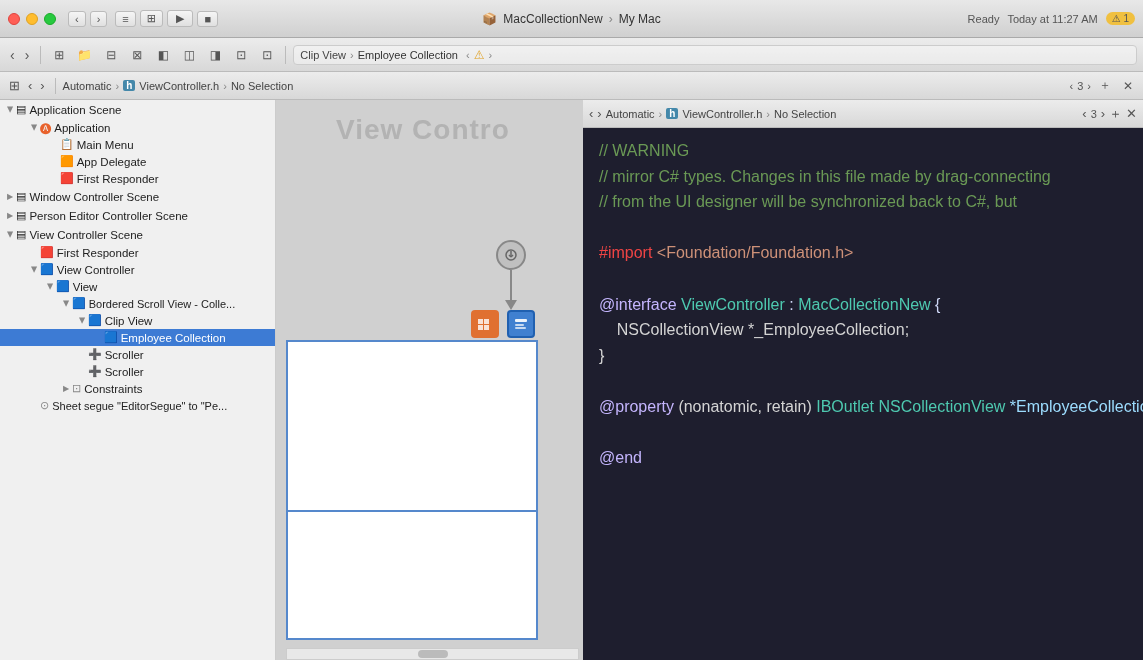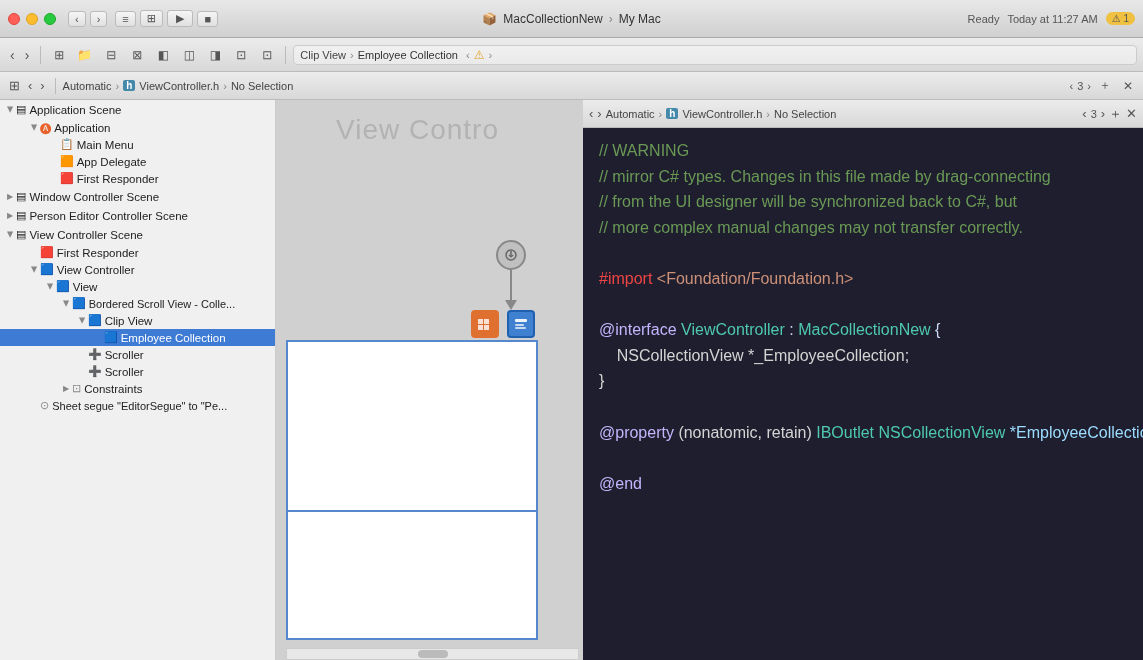--- a/index.html
+++ b/index.html
@@ -126,21 +126,21 @@
       position: relative;
       overflow: hidden;
     }
 
     .view-ctrl-label {
       position: absolute;
       top: 14px;
       left: 60px;
       font-size: 28px;
       color: rgba(150,150,150,0.5);
-      font-weight: 400;
+      font-weight: 700;
       letter-spacing: 1px;
       text-align: right;
     }
 
     .canvas-arrow-container {
       position: absolute;
       top: 140px;
       left: 220px;
       display: flex;
       flex-direction: column;
@@ -491,21 +491,20 @@
         <span class="code-page-num">3</span>
         <button class="code-action-btn">›</button>
         <button class="code-action-btn">＋</button>
         <button class="code-action-btn">✕</button>
       </div>
     </div>
     <div class="code-content">
       <span class="code-line c-comment">// WARNING</span>
       <span class="code-line c-comment">// mirror C# types. Changes in this file made by drag-connecting</span>
       <span class="code-line c-comment">// from the UI designer will be synchronized back to C#, but</span>
-      <span class="code-line c-comment">// more complex manual changes may not transfer correctly.</span>
       <span class="code-line">&nbsp;</span>
       <span class="code-line"><span class="c-preprocessor">#import</span> <span class="c-include">&lt;Foundation/Foundation.h&gt;</span></span>
       <span class="code-line">&nbsp;</span>
       <span class="code-line"><span class="c-keyword">@interface</span> <span class="c-interface">ViewController</span> : <span class="c-superclass">MacCollectionNew</span> {</span>
       <span class="code-line c-normal">    NSCollectionView *_EmployeeCollection;</span>
       <span class="code-line c-normal">}</span>
       <span class="code-line">&nbsp;</span>
       <span class="code-line"><span class="c-keyword">@property</span> <span class="c-normal">(nonatomic, retain)</span> <span class="c-type">IBOutlet</span> <span class="c-type">NSCollectionView</span> <span class="c-property">*EmployeeCollection</span>;</span>
       <span class="code-line">&nbsp;</span>
       <span class="code-line c-keyword">@end</span>

